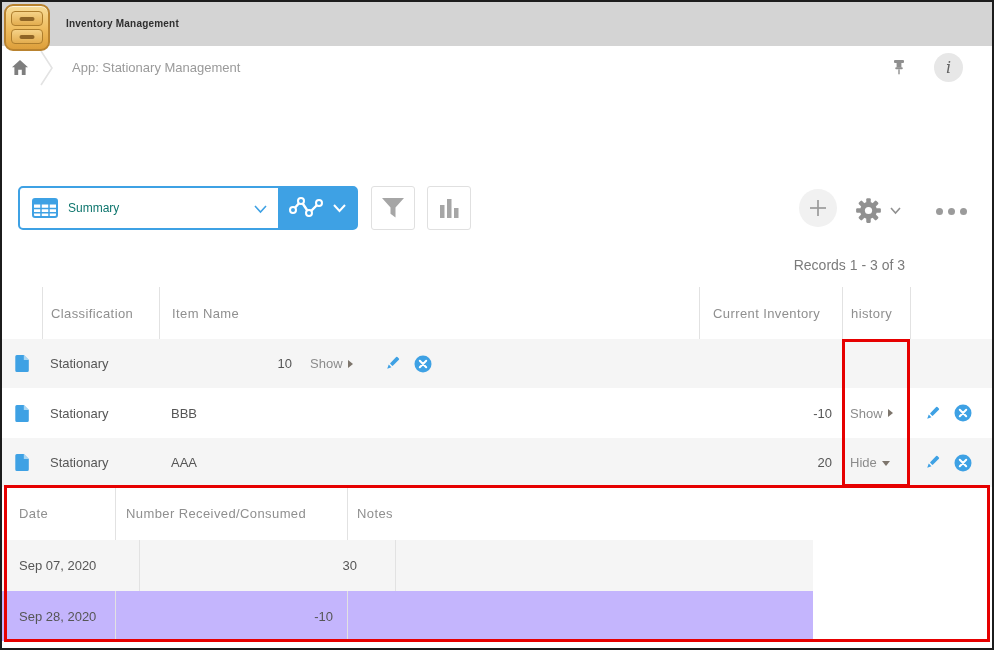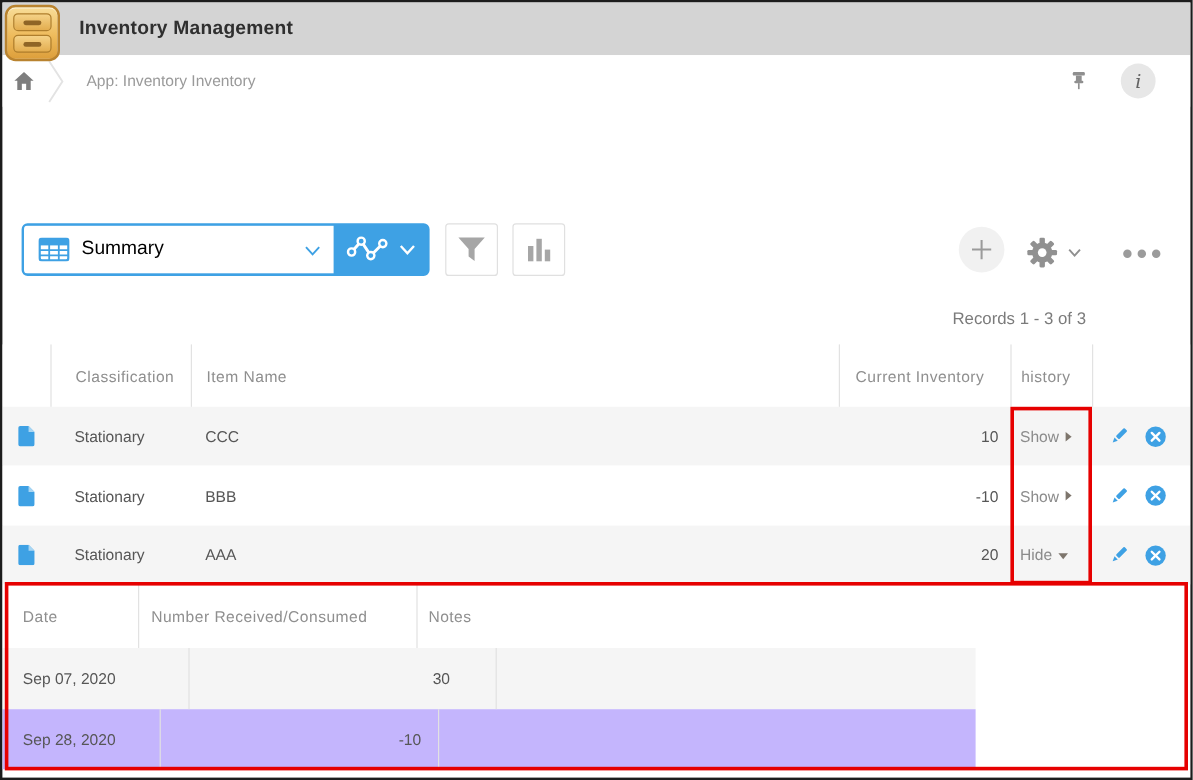--- a/index.html
+++ b/index.html
@@ -1,21 +1,21 @@
 <!DOCTYPE html>
 <html><head>
 <meta charset="utf-8">
 <style>
   * { margin:0; padding:0; box-sizing:border-box; }
   body { background:#fff; font-family:"Liberation Sans","DejaVu Sans",sans-serif; }
   #screen { position:relative; width:994px; height:650px; border:2px solid #1c1c1c; background:#fff; overflow:hidden; }
 
   
   .titlebar { position:absolute; left:0; top:0; width:100%; height:44px; background:#d4d4d4; }
-  .page-title { position:absolute; left:64px; top:0; height:44px; line-height:44px; font-size:16px; font-weight:bold; color:#2f2f2f; letter-spacing:.2px; }
+  .page-title { position:absolute; left:64px; top:0; height:44px; line-height:44px; font-size:10px; font-weight:bold; color:#2f2f2f; letter-spacing:.2px; }
   .app-icon { position:absolute; left:2px; top:2px; width:46px; height:47px; border-radius:9px; border:2px solid #b9832f;
               background:linear-gradient(180deg,#f8dd98 0%,#eebb5c 55%,#dd9f3b 100%);
               box-shadow:inset 0 1px 0 rgba(255,255,255,.65); z-index:5; padding:4px 5px; }
   .drawer { position:relative; height:15px; margin:1px 0 3px 0; border:1px solid #ae7e2d; border-radius:4px;
             background:linear-gradient(180deg,#f5d287,#e3ad4f); }
   .drawer:after { content:""; position:absolute; left:50%; top:50%; transform:translate(-50%,-50%);
                   width:15px; height:4px; border-radius:2px; background:#8f6526; }
 
   
   .breadcrumb { position:absolute; left:0; top:44px; width:100%; height:43px; background:#fff; }
@@ -31,21 +31,21 @@
 
   
   .description { position:absolute; left:0; top:87px; width:100%; height:80px; background:#ececec; color:#585858; font-size:13.5px; }
   .description .l1 { position:absolute; left:20px; top:19px; }
   .description .l2 { position:absolute; left:20px; top:44px; }
 
   
   .view-selector { position:absolute; left:16px; top:184px; width:340px; height:44px; border:2px solid #3ea1e4;
                    border-radius:5px; background:#3ea1e4; display:flex; overflow:hidden; }
   .vs-white { width:258px; background:#fff; display:flex; align-items:center; position:relative; cursor:pointer; }
-  .vs-label { color:#000000; font-size:16px; margin-left:10px; }
+  .vs-label { color:#0f766e; font-size:12px; margin-left:10px; }
   .vs-grid { margin-left:12px; display:flex; }
   .vs-chevron { position:absolute; right:11px; top:17px; }
   .vs-graph { flex:1; display:flex; align-items:center; justify-content:center; gap:9px; cursor:pointer; }
   .icon-btn { position:absolute; width:44px; height:44px; border:1px solid #e0e0e0; border-radius:3px; background:#fff;
               display:flex; align-items:center; justify-content:center; cursor:pointer; }
   .filter-btn { left:369px; top:184px; }
   .chart-btn { left:425px; top:184px; }
   .add-btn { position:absolute; left:797px; top:187px; width:38px; height:38px; border-radius:50%; background:#f1f1f1;
              display:flex; align-items:center; justify-content:center; cursor:pointer; }
   .settings-btn { position:absolute; left:853px; top:195px; display:flex; align-items:center; gap:8px; cursor:pointer; }
@@ -55,21 +55,21 @@
   .records-info { position:absolute; top:255px; right:87px; font-size:14px; color:#7b7b7b; }
 
   
   .mtable { position:absolute; left:0; top:285px; width:990px; }
   .mrow { display:flex; font-size:13px; }
   .mt-header { height:52px; background:#fff; color:#8f8f8f; letter-spacing:.4px; }
   .mt-header .cell { border-left:1px solid #e2e2e2; }
   .mt-header .c0 { border-left:none; }
   .cell { display:flex; align-items:center; }
   .c0 { width:40px; justify-content:center; }
-  .c1 { width:117px; padding-left:20px; }
+  .c1 { width:117px; padding-left:8px; }
   .c2 { width:540px; padding-left:12px; }
   .c3 { width:143px; padding-left:13px; }
   .c4 { width:68px; padding-left:8px; }
   .c5 { flex:1; padding-left:14px; gap:13px; }
   .mt-row { color:#565656; }
   .mt-row .c3 { justify-content:flex-end; padding-right:10px; padding-left:0; }
   .r-a { height:49px; background:#f5f5f5; }
   .r-b { height:50px; background:#fff; }
   .toggle { display:flex; align-items:center; gap:5px; color:#8b8b8b; cursor:pointer; }
   .tri { width:0; height:0; display:inline-block; }
@@ -77,21 +77,21 @@
   .tri-d { border-left:4px solid transparent; border-right:4px solid transparent; border-top:5.5px solid #7d756c; margin-top:2px; }
   .act { display:flex; cursor:pointer; }
 
   
   .stable { position:absolute; left:0; top:485px; width:811px; }
   .st-header { height:53px; background:#fff; color:#8f8f8f; letter-spacing:.4px; }
   .s0 { width:113px; padding-left:17px; }
   .s1 { width:232px; padding-left:10px; border-left:1px solid #e2e2e2; }
   .s2 { flex:1; padding-left:9px; border-left:1px solid #e2e2e2; }
   .st-row { color:#565656; }
-  .st-row .s1 { justify-content:flex-end; padding-right:14px; padding-left:0;margin-left:18px; }
+  .st-row .s1 { justify-content:flex-end; padding-right:14px; padding-left:0; }
   .sr-a { height:51px; background:#f5f5f5;gap:24px; }
   .sr-b { height:50px; background:#c4b5fd; }
 
   
   .annot { position:absolute; border:3px solid #e60000; pointer-events:none; z-index:6; }
   .annot-history { left:840px; top:337px; width:68px; height:148px; }
   .annot-subtable { left:2px; top:483px; width:986px; height:157px; }
 </style>
 </head>
 <body>
@@ -106,21 +106,21 @@
     <div class="drawer"></div>
   </div>
 
   <div class="breadcrumb">
     <svg class="home-btn" viewBox="0 0 18 17">
       <path d="M9 1 L17 8.2 H14.6 V16 H10.8 V10.8 H7.2 V16 H3.4 V8.2 H1 Z" fill="#7e7e7e"></path>
     </svg>
     <svg class="crumb-sep" width="14" height="36" viewBox="0 0 14 36">
       <polyline points="1,1 12,18 1,35" stroke="#e3e3e3" stroke-width="1.6" fill="none"></polyline>
     </svg>
-    <div class="crumb-label">App: Inventory Inventory</div>
+    <div class="crumb-label">App: Stationary Management</div>
     <svg class="pin-btn" viewBox="0 0 16 16">
       <g fill="#8f8f8f">
         <rect x="3" y="1" width="10" height="3" rx="1"></rect>
         <rect x="5.6" y="4" width="4.8" height="4.5"></rect>
         <rect x="4.2" y="8.3" width="7.6" height="2" rx="1"></rect>
         <rect x="7.3" y="10.3" width="1.4" height="5"></rect>
       </g>
     </svg>
     <div class="info-btn"><span>i</span></div>
     <div class="info-notch"></div>
@@ -209,21 +209,20 @@
     </div>
 
     <div class="mrow mt-row r-a">
       <div class="cell c0">
         <svg width="14" height="17" viewBox="0 0 14 17" style="cursor:pointer">
           <path d="M1.5 0 H8.5 L13.5 5 V15.5 A1.5 1.5 0 0 1 12 17 H1.5 A1.5 1.5 0 0 1 0 15.5 V1.5 A1.5 1.5 0 0 1 1.5 0 Z" fill="#3ea1e4" transform="translate(0.3,0)"></path>
           <polygon points="8.8,0 13.8,5 8.8,5" fill="#a8d6f3"></polygon>
         </svg>
       </div>
       <div class="cell c1">Stationary</div>
-      <div class="cell c2">CCC</div>
       <div class="cell c3">10</div>
       <div class="cell c4">
         <span class="toggle">
           <span>Show</span>
           <span class="tri tri-r"></span>
         </span>
       </div>
       <div class="cell c5">
         <svg class="act" width="17" height="17" viewBox="0 0 16 16">
           <g fill="#3ea1e4" transform="rotate(45 8 8)">

